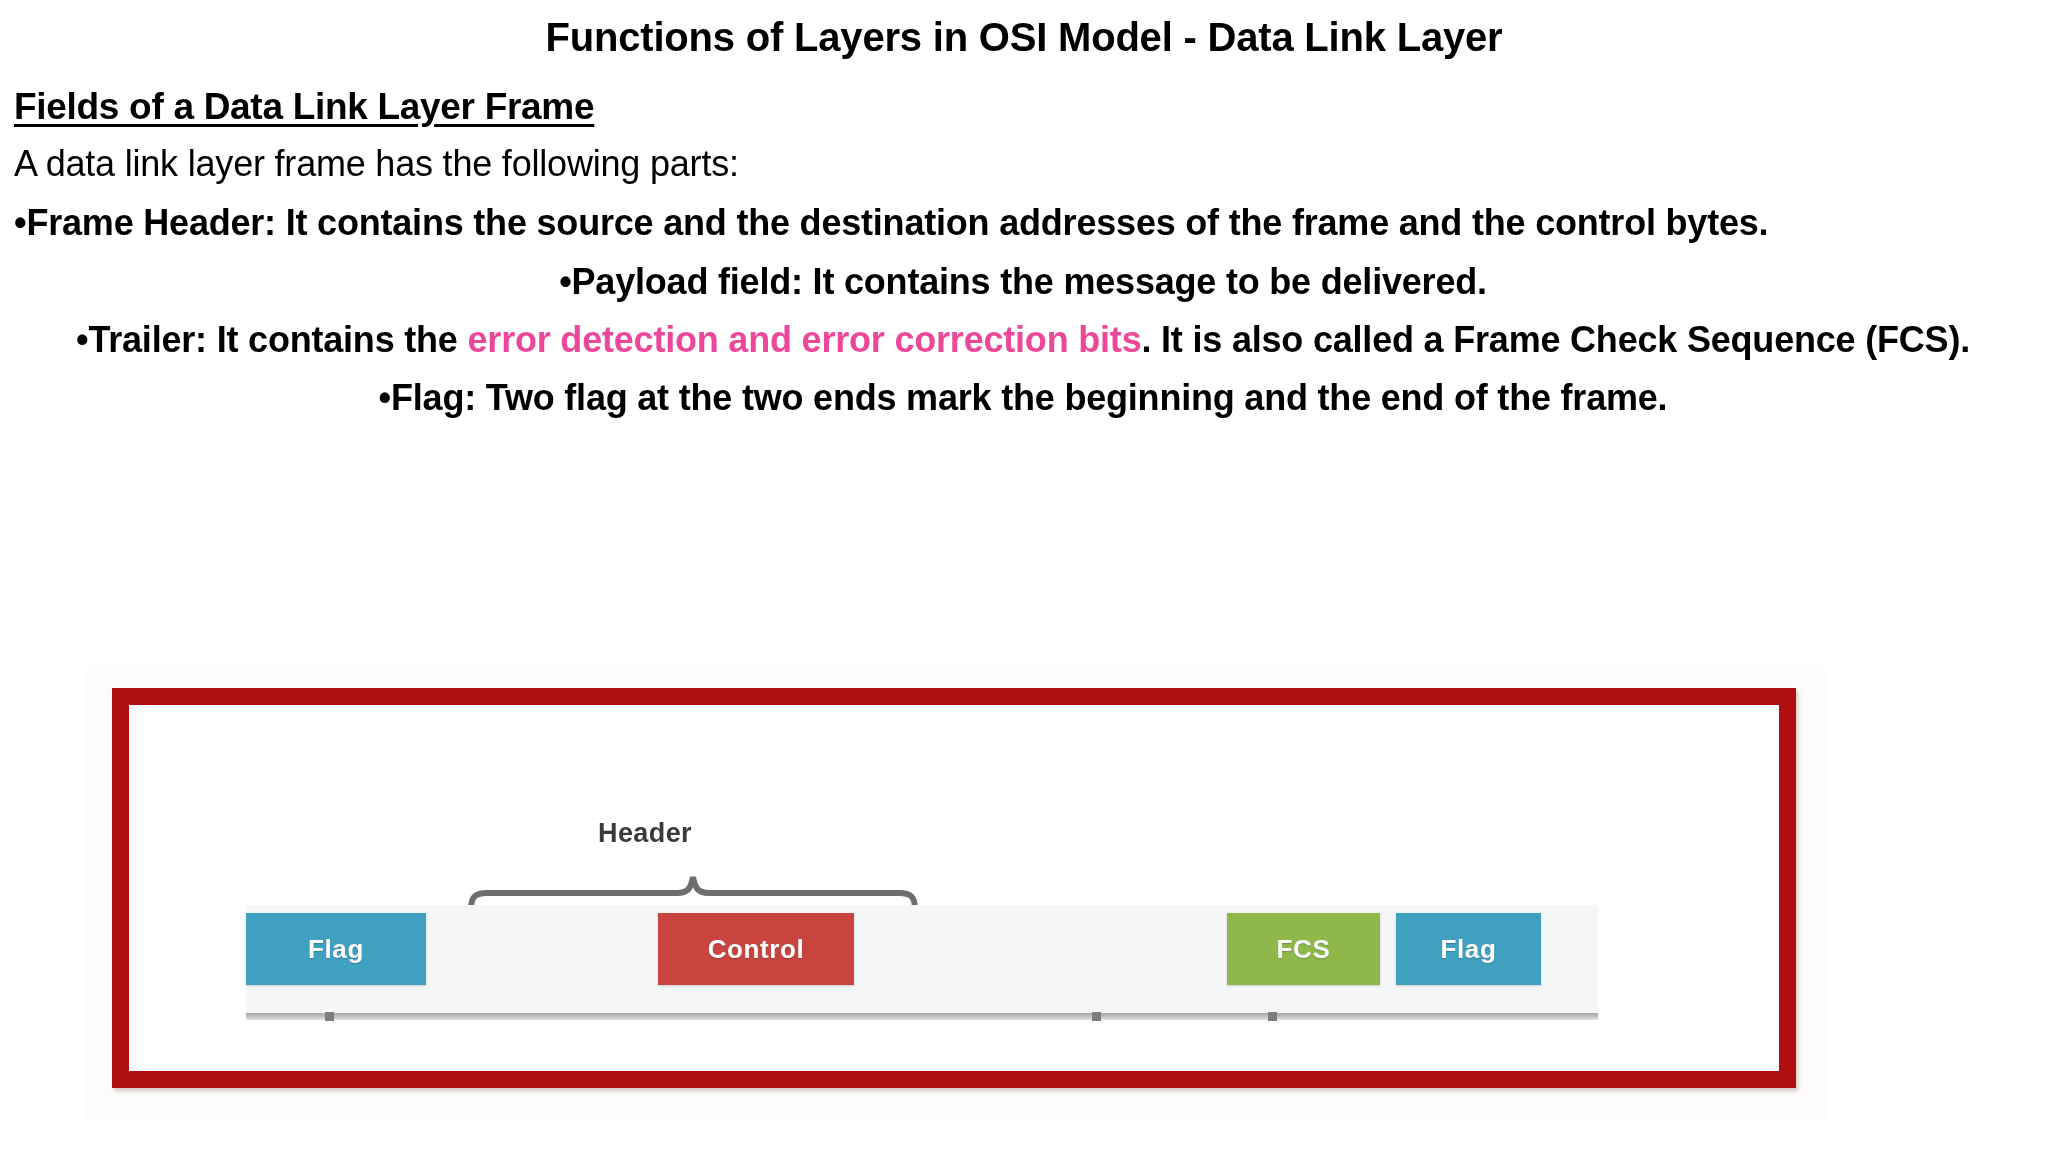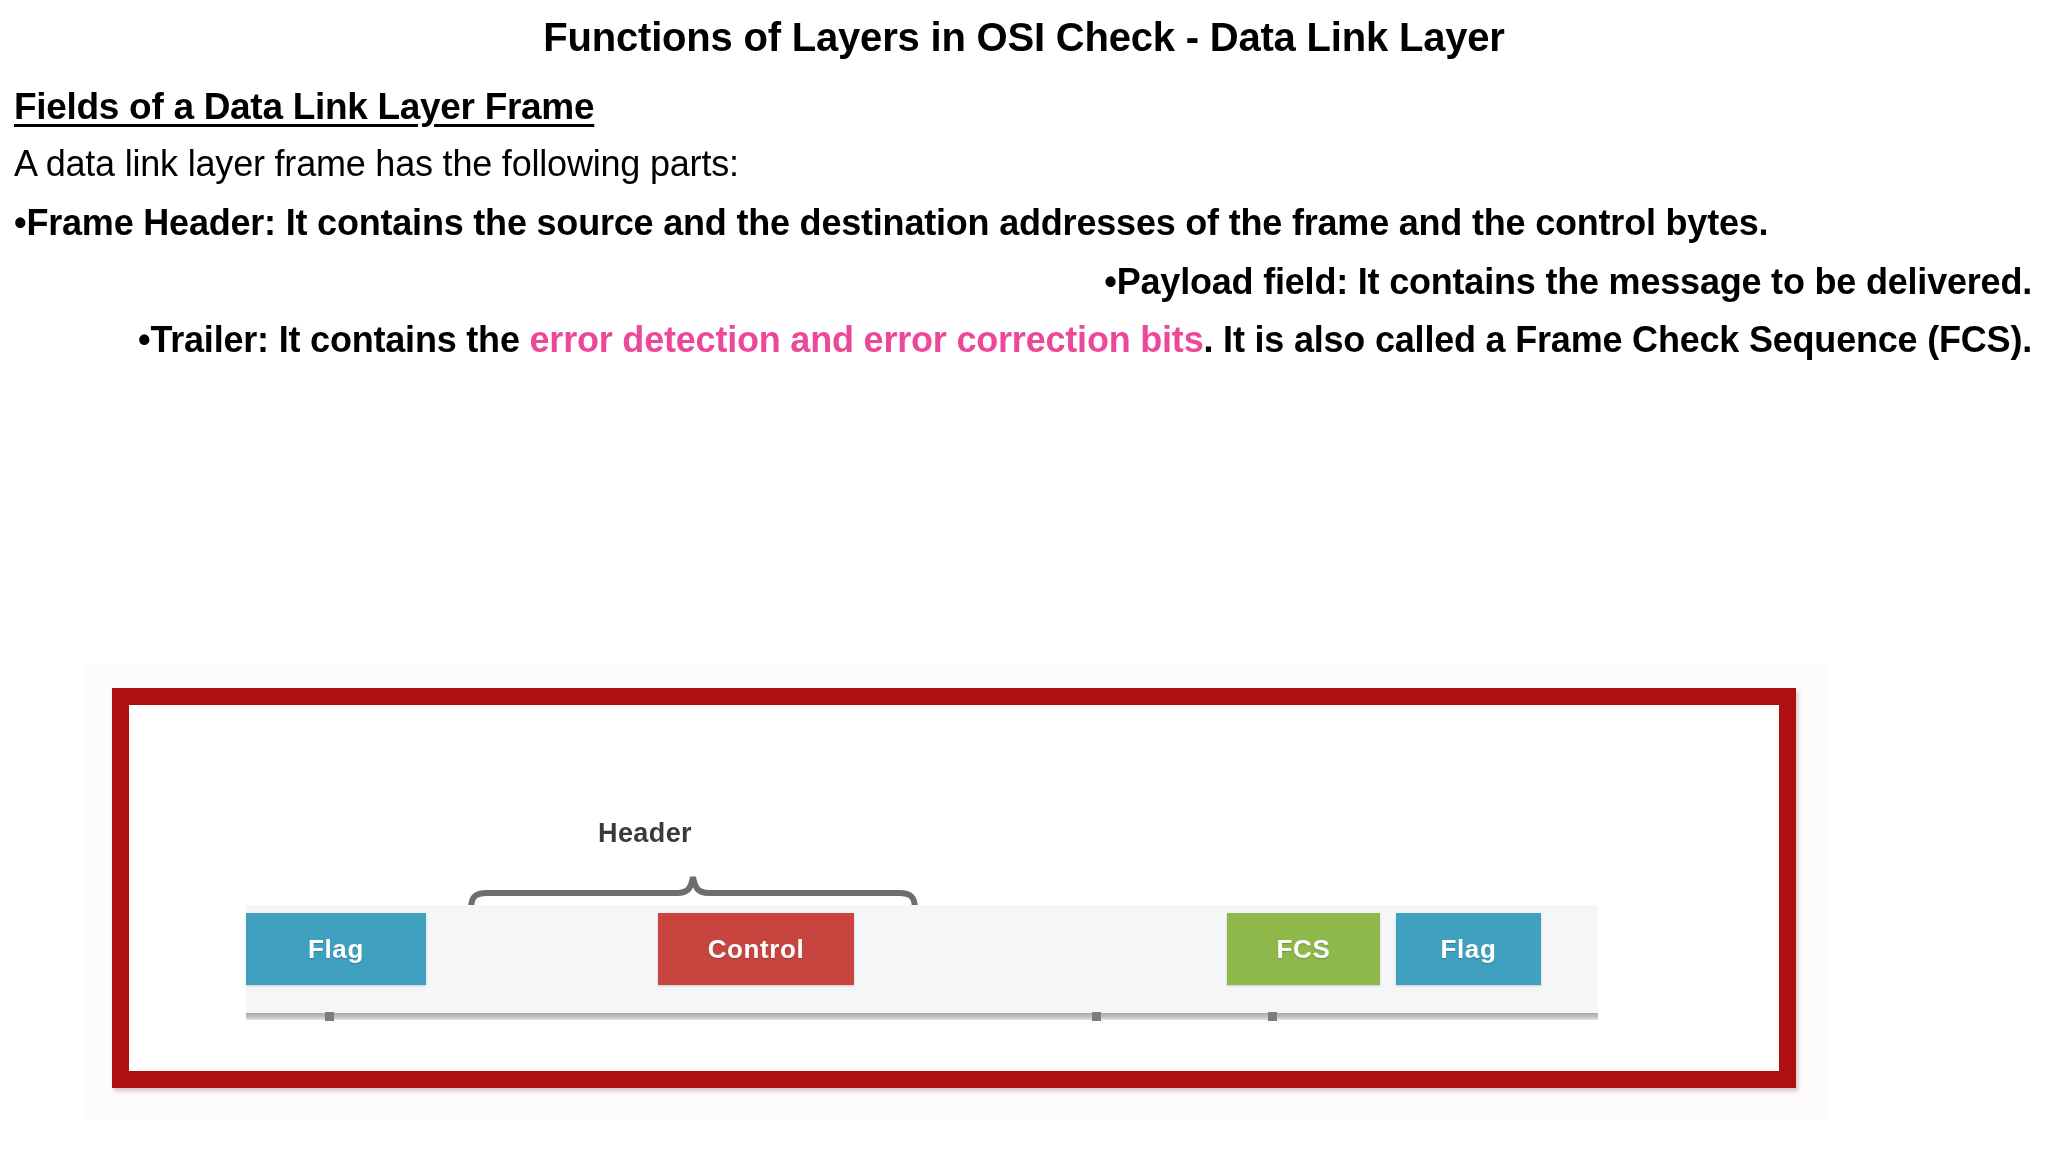--- a/index.html
+++ b/index.html
@@ -58,21 +58,21 @@
   .bullet-para {
     font-size: 36px;
     font-weight: bold;
     line-height: 1.17;
     margin: 0 0 16px 0;
     text-align: justify;
     text-justify: inter-word;
     letter-spacing: -0.2px;
   }
   .bullet-para.no-justify {
-    text-align: right;
+    text-align: center;
   }
   .bullet-dot {
     font-size: 36px;
     font-weight: bold;
   }
   .red-text {
     color: #ec4899;
   }
 
   
@@ -183,40 +183,43 @@
     height: 9px;
     background: #7d7d7d;
   }
   .tick-a { left: 196px; }
   .tick-b { left: 963px; }
   .tick-c { left: 1139px; }
 </style>
 </head>
 <body>
 
-<div class="slide-title">Functions of Layers in OSI Check - Data Link Layer</div>
+<div class="slide-title">Functions of Layers in OSI Model - Data Link Layer</div>
 
 <div class="body-block">
 
   <div class="section-heading">Fields of a Data Link Layer Frame</div>
 
   <div class="lead-line">A data link layer frame has the following parts:</div>
 
   <p class="bullet-para">
     <span class="bullet-dot">•</span><span>Frame Header: It contains the source and the destination addresses of the frame and the control bytes.</span>
   </p>
 
   <p class="bullet-para no-justify">
     <span class="bullet-dot">•</span><span>Payload field: It contains the message to be delivered.</span>
   </p>
 
   <p class="bullet-para no-justify">
     <span class="bullet-dot">•</span><span>Trailer: It contains the </span><span class="red-text">error detection and error correction bits</span><span>. It is also called a Frame Check Sequence (FCS).</span>
   </p>
 
+  <p class="bullet-para no-justify">
+    <span class="bullet-dot">•</span><span>Flag: Two flag at the two ends mark the beginning and the end of the frame.</span>
+  </p>
 
 </div>
 
 <div class="diagram-wrap">
 
   <div class="red-frame">
     <div class="frame-inner">
 
       <div class="header-label">Header</div>
 

